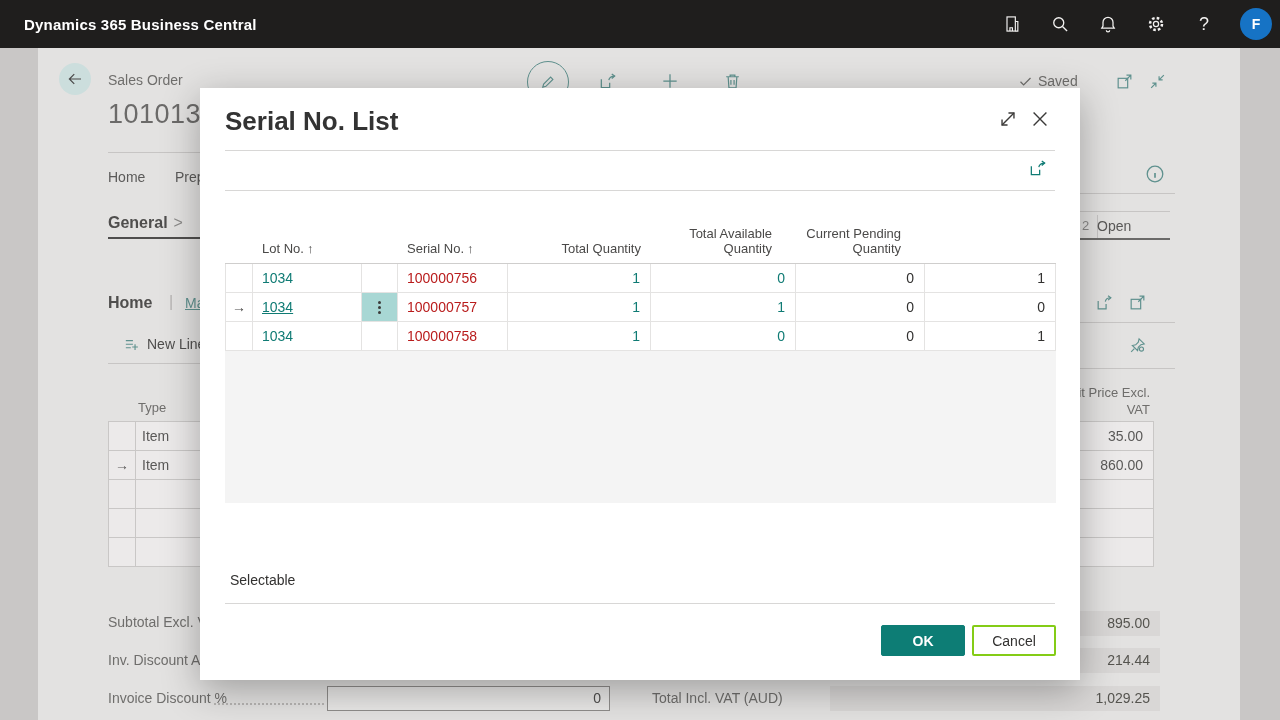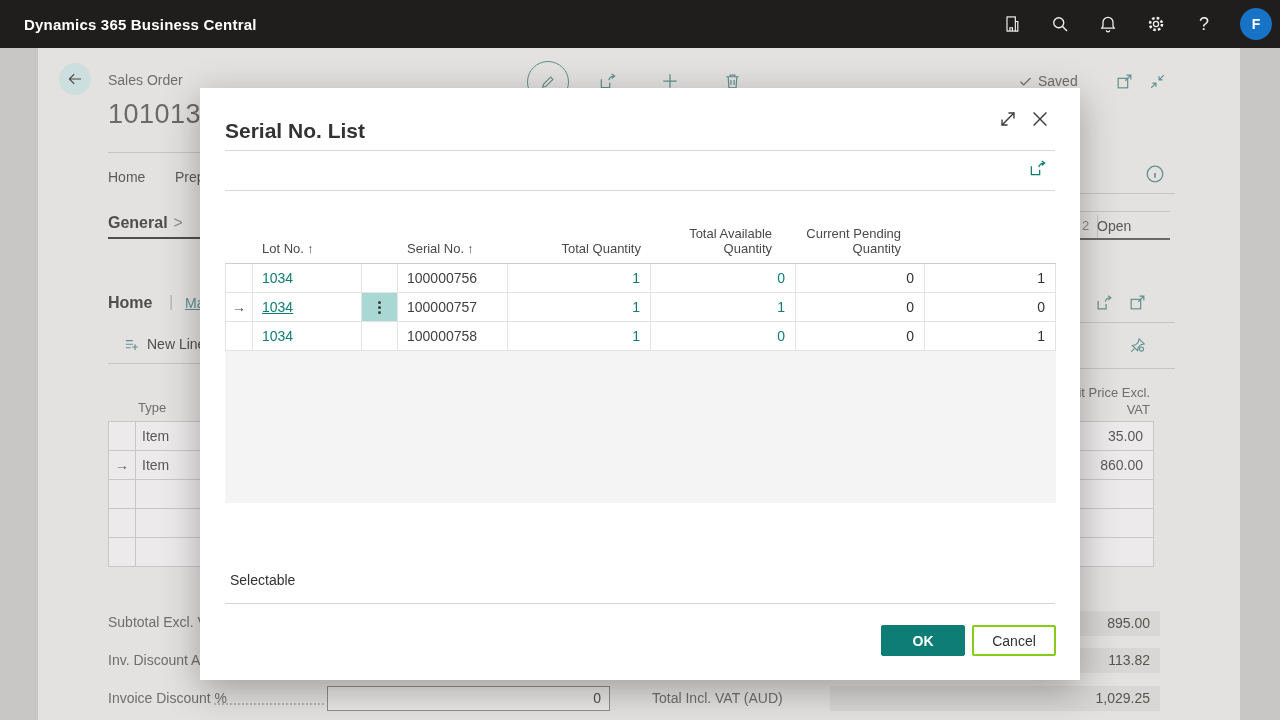--- a/index.html
+++ b/index.html
@@ -73,21 +73,21 @@
     font-size:14px;line-height:23px;text-align:right;padding:0 8px;color:#4f4e4d}
   .lab-total{left:614px;top:642px}
   .ro-box{background:#d9d7d6;height:25px;font-size:14px;line-height:25px;text-align:right;padding-right:10px;box-sizing:border-box;color:#55544f}
   .box-total{left:792px;top:638px;width:330px}
   .box-895{left:962px;top:563px;width:160px}
   .box-134{left:962px;top:600px;width:160px}
 
   
   .modal{position:absolute;left:200px;top:88px;width:880px;height:592px;background:#ffffff;z-index:20;
     box-shadow:0 10px 36px rgba(0,0,0,.30);color:#323130}
-  .m-title{left:25px;top:31px;font-size:21px;font-weight:700;color:#333333}
+  .m-title{left:25px;top:18px;font-size:26px;font-weight:700;color:#333333}
   .m-expand{left:797px;top:20px;width:22px;height:22px;color:#3b3a39;cursor:pointer}
   .m-close{left:829px;top:20px;width:22px;height:22px;color:#3b3a39;cursor:pointer}
   .m-line{height:1px;background:#d8d7d6}
   .m-line1{left:25px;top:62px;width:830px}
   .m-share{left:828px;top:70px;width:22px;height:22px;color:#0f7b74;cursor:pointer}
   .m-line2{left:25px;top:102px;width:830px}
   .sgrid{left:25px;top:137px;width:831px}
   .shead{display:flex;align-items:flex-end;height:39px;border-bottom:1px solid #cfcecd;box-sizing:border-box;
     font-size:13px;color:#4a4948}
   .shc{padding-bottom:7px;box-sizing:border-box;line-height:15px}
@@ -99,21 +99,21 @@
   .hc-num{text-align:right;padding-right:10px}
   .hc-qty{width:143px}.hc-req{width:145px}.hc-pend{width:129px}.hc-avail{width:131px}
   .sbody{border-left:1px solid #e4e3e2;box-sizing:border-box}
   .srow{display:flex;height:29px;box-sizing:border-box;border-bottom:1px solid #e4e3e2;background:#fff}
   .scell{border-right:1px solid #e4e3e2;box-sizing:border-box;font-size:14px;line-height:28px;overflow:hidden;white-space:nowrap}
   .c-sel{width:27px;text-align:center;color:#4a4948}
   .c-lot{width:109px;padding-left:9px;color:#0f7b74;cursor:pointer}
   .srow.selected .c-lot{text-decoration:underline}
   .c-menu{width:36px;display:flex;align-items:center;justify-content:center}
   .srow.selected .c-menu{background:#a8d7d4}
-  .c-serial{width:110px;padding-left:9px;color:#404040}
+  .c-serial{width:110px;padding-left:9px;color:#b91c1c}
   .c-num{text-align:right;padding-right:10px}
   .c-qty{width:143px;color:#0f7b74}
   .c-req{width:145px;color:#0f7b74}
   .c-pend{width:129px;color:#323130}
   .c-avail{width:131px;color:#323130}
   .dots{display:flex;flex-direction:column;gap:2px;cursor:pointer}
   .dots i{width:3px;height:3px;border-radius:50%;background:#3c3b3a}
   .gray-block{left:25px;top:263px;width:831px;height:152px;background:#f4f4f4}
   .selectable{left:30px;top:484px;font-size:14px;color:#323130}
   .m-line3{left:25px;top:515px;width:830px}
@@ -309,21 +309,21 @@
     </div>
 
   <div class="abs tot-label lab-subtotal">Subtotal Excl. V</div>
   <div class="abs tot-label lab-invdisc">Inv. Discount A</div>
   <div class="abs tot-label lab-invpct">Invoice Discount %</div>
   <div class="abs dotted-leader"></div>
   <div class="abs pct-input">0</div>
   <div class="abs tot-label lab-total">Total Incl. VAT (AUD)</div>
   <div class="abs ro-box box-total">1,029.25</div>
   <div class="abs ro-box box-895">895.00</div>
-  <div class="abs ro-box box-134">113.82</div>
+  <div class="abs ro-box box-134">214.44</div>
 </div>
 
 <div class="modal">
   <div class="abs m-title">Serial No. List</div>
   <div class="abs m-expand">
     <svg width="22" height="22" viewBox="0 0 24 24" fill="none" stroke="currentColor" stroke-width="1.5">
       <path d="M18.5 5.5l-13 13"></path>
         <path d="M12.5 5.5h6v6M11.5 18.5h-6v-6"></path>
     </svg>
   </div>

